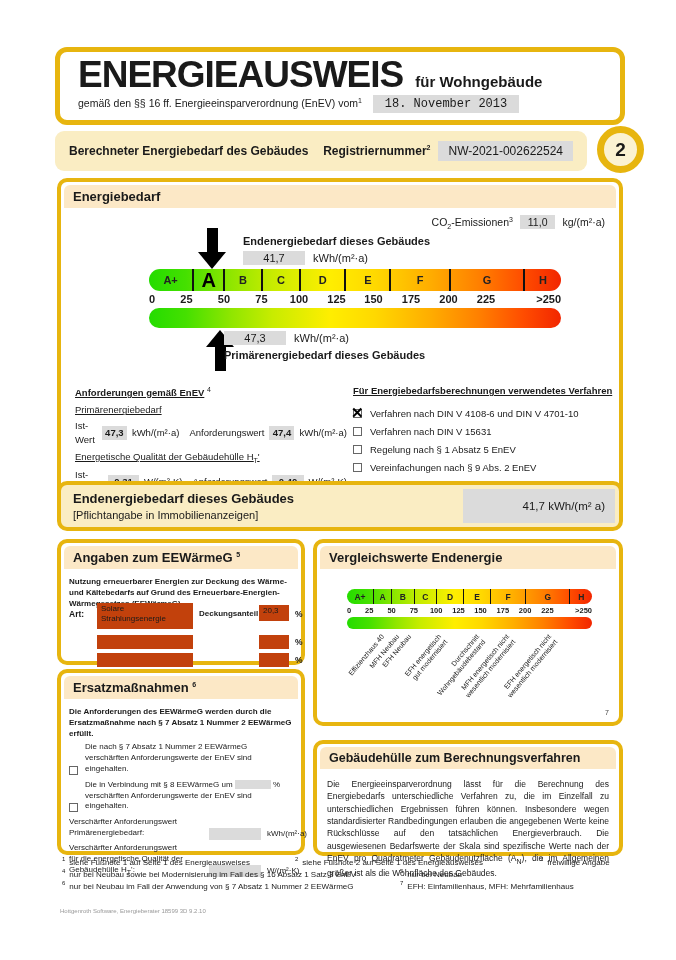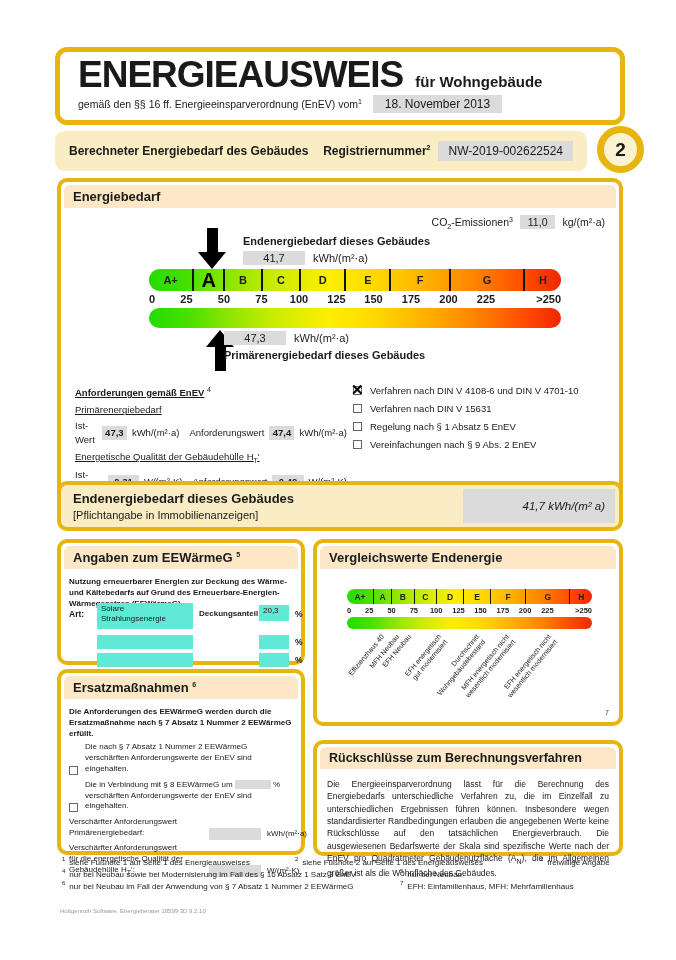--- a/index.html
+++ b/index.html
@@ -13,21 +13,21 @@
   .u { text-decoration:underline; }
   sup { font-size:7px; }
   sub { font-size:7px; }
 
   
   #header-box { left:55px; top:47px; width:570px; height:78px; }
   .title-row { display:flex; align-items:flex-end; padding:4px 0 0 18px; }
   .big-title { font-size:37px; font-weight:bold; letter-spacing:-1px; line-height:1; }
   .sub-title { font-size:15px; font-weight:bold; margin-left:12px; margin-bottom:3px; }
   .law-row { padding:2px 0 0 18px; font-size:10.5px; }
-  .date-box { font-size:12px; padding:2px 12px; margin-left:8px; }
+  .date-box { font-size:12px; padding:2px 12px; margin-left:8px;font-family:Liberation Mono, monospace; }
 
   
   #reg-band { left:55px; top:131px; width:532px; height:40px; display:flex; align-items:center; padding:0 14px; }
   #reg-band .lbl { font-weight:bold; font-size:12px; }
   #reg-band .right { margin-left:auto; display:flex; align-items:center; }
   #reg-band .rlbl { font-weight:bold; font-size:12px; margin-right:8px; }
   #reg-band .rval { font-size:12px; padding:3px 10px; }
   #page-badge { position:absolute; left:597px; top:126px; width:47px; height:47px; border:7px solid #E7B50F; border-radius:50%; background:#FBF2D2; display:flex; align-items:center; justify-content:center; font-size:19px; font-weight:bold; }
 
   
@@ -72,28 +72,28 @@
   #anf-right .cb-row { display:flex; align-items:center; margin-bottom:7px; }
   .cb { position:relative; width:9px; height:9px; border:1px solid #666; background:#fff; display:inline-block; flex:0 0 9px; }
   .xmark { position:absolute; left:-3px; top:-5px; font-size:15px; font-weight:bold; color:#000; line-height:1; }
   .cb-row .txt { margin-left:8px; }
   .xword { margin-left:6px; }
 
   
   #end-band { left:57px; top:481px; width:566px; height:50px; border-radius:10px; background:#FAEDC3; border:4px solid #E7B50F; }
   #end-band .t1 { position:absolute; left:12px; top:6px; font-size:13px; font-weight:bold; }
   #end-band .t2 { position:absolute; left:12px; top:24px; font-size:11px;text-align:center; }
-  #end-band .val { position:absolute; right:4px; top:4px; bottom:4px; width:152px; background:#DBDBDB; display:flex; align-items:center; justify-content:flex-end; padding-right:10px; font-size:11.5px;font-style:italic; }
+  #end-band .val { position:absolute; right:4px; top:4px; bottom:4px; width:152px; background:#DBDBDB; display:flex; align-items:center; justify-content:flex-end; padding-right:10px; font-size:11.5px; }
 
   
   #eew-box { left:57px; top:539px; width:248px; height:126px; }
   #eew-box .intro { padding:5px 8px 2px 8px; font-size:8px; font-weight:bold; line-height:1.35; }
   .abs { position:absolute; }
   #eew-box .flbl { font-size:8.5px; font-weight:bold; }
-  #eew-box .fbox { background:#5eead4; font-size:8px; line-height:1.3; padding:1px 4px; }
+  #eew-box .fbox { background:#c2410c; font-size:8px; line-height:1.3; padding:1px 4px; }
 
   
   #ersatz-box { left:57px; top:669px; width:248px; height:186px; }
   #ersatz-box .intro { padding:5px 8px 3px 8px; font-size:8px; font-weight:bold; line-height:1.35; }
   #ersatz-box .cb-item { display:flex; padding:0 8px; margin-bottom:5px; font-size:8px; line-height:1.35;align-items:flex-end; }
   #ersatz-box .cb { margin-top:1px; }
   #ersatz-box .cb-item .txt { margin-left:7px; width:205px; }
   #ersatz-box .inline-box { background:#DBDBDB; display:inline-block; width:36px; height:9px; vertical-align:middle; }
   #ersatz-box .req { padding:0 8px; font-size:8px; line-height:1.35; position:relative; }
   #ersatz-box .req .fbox { position:absolute; background:#DBDBDB; width:52px; height:12px; }
@@ -135,21 +135,21 @@
     <div class="law-row">
       <span>gemäß den §§ 16 ff. Energieeinsparverordnung (EnEV) vom</span><sup>1</sup>
       <span class="gbox date-box">18. November 2013</span>
     </div>
   </div>
 
   <div id="reg-band" class="band">
     <span class="lbl">Berechneter Energiebedarf des Gebäudes</span>
     <span class="right">
       <span class="rlbl"><span>Registriernummer</span><sup>2</sup></span>
-      <span class="gbox rval">NW-2019-002622524</span>
+      <span class="gbox rval">NW-2021-002622524</span>
     </span>
   </div>
   <div id="page-badge">2</div>
 
   <div id="energie-box" class="section-box">
     <div class="head-band">Energiebedarf</div>
 
     <div id="co2-line">
       <span><span>CO</span><sub>2</sub><span>-Emissionen</span></span><sup>3</sup>
       <span class="gbox">11,0</span>
@@ -225,20 +225,21 @@
         <span>W/(m²·K)</span>
       </div>
       <div class="sect">
         <span class="u">Sommerlicher Wärmeschutz (bei Neubau)</span>
         <span class="xword" style="font-size:13px;font-weight:bold">✕</span>
         <span class="xword">eingehalten</span>
       </div>
     </div>
 
     <div id="anf-right">
+      <div class="u" style="font-weight:bold;margin-bottom:12px">Für Energiebedarfsberechnungen verwendetes Verfahren</div>
       <div class="cb-row">
         <span class="cb">
             <span class="xmark">✕</span>
           </span>
         <span class="txt">Verfahren nach DIN V 4108-6 und DIN V 4701-10</span>
       </div>
       <div class="cb-row">
         <span class="cb"></span>
         <span class="txt">Verfahren nach DIN V 15631</span>
       </div>
@@ -338,21 +339,21 @@
     <div class="rlabel" style="left:38px;top:90px">Durchschnitt
 Wohngebäudebestand</div>
     <div class="rlabel" style="left:68px;top:90px">MFH energetisch nicht
 wesentlich modernisiert</div>
     <div class="rlabel" style="left:110px;top:90px">EFH energetisch nicht
 wesentlich modernisiert</div>
     <div id="vgl-foot">7</div>
   </div>
 
   <div id="erl-box" class="section-box">
-    <div class="head-band" style="font-size:12.5px">Rückschlüsse zum Berechnungsverfahren</div>
+    <div class="head-band" style="font-size:12.5px">Gebäudehülle zum Berechnungsverfahren</div>
     <div class="body"><span>Die Energieeinsparverordnung lässt für die Berechnung des Energiebedarfs unterschiedliche Verfahren zu, die im Einzelfall zu unterschiedlichen Ergebnissen führen können. Insbesondere wegen standardisierter Randbedingungen erlauben die angegebenen Werte keine Rückschlüsse auf den tatsächlichen Energieverbrauch. Die ausgewiesenen Bedarfswerte der Skala sind spezifische Werte nach der EnEV pro Quadratmeter Gebäudenutzfläche (A</span><sub>N</sub><span>), die im Allgemeinen größer ist als die Wohnfläche des Gebäudes.</span></div>
   </div>
 
   <div class="fnote" style="left:62px;top:856px"><sup>1</sup><span>siehe Fußnote 1 auf Seite 1 des Energieausweises</span></div>
   <div class="fnote" style="left:295px;top:856px"><sup>2</sup><span>siehe Fußnote 2 auf Seite 1 des Energieausweises</span></div>
   <div class="fnote" style="left:540px;top:856px"><sup>3</sup><span>freiwillige Angabe</span></div>
   <div class="fnote" style="left:62px;top:868px"><sup>4</sup><span>nur bei Neubau sowie bei Modernisierung im Fall des § 16 Absatz 1 Satz 3 EnEV</span></div>
   <div class="fnote" style="left:400px;top:868px"><sup>5</sup><span>nur bei Neubau</span></div>
   <div class="fnote" style="left:62px;top:880px"><sup>6</sup><span>nur bei Neubau im Fall der Anwendung von § 7 Absatz 1 Nummer 2 EEWärmeG</span></div>
   <div class="fnote" style="left:400px;top:880px"><sup>7</sup><span>EFH: Einfamilienhaus, MFH: Mehrfamilienhaus</span></div>

